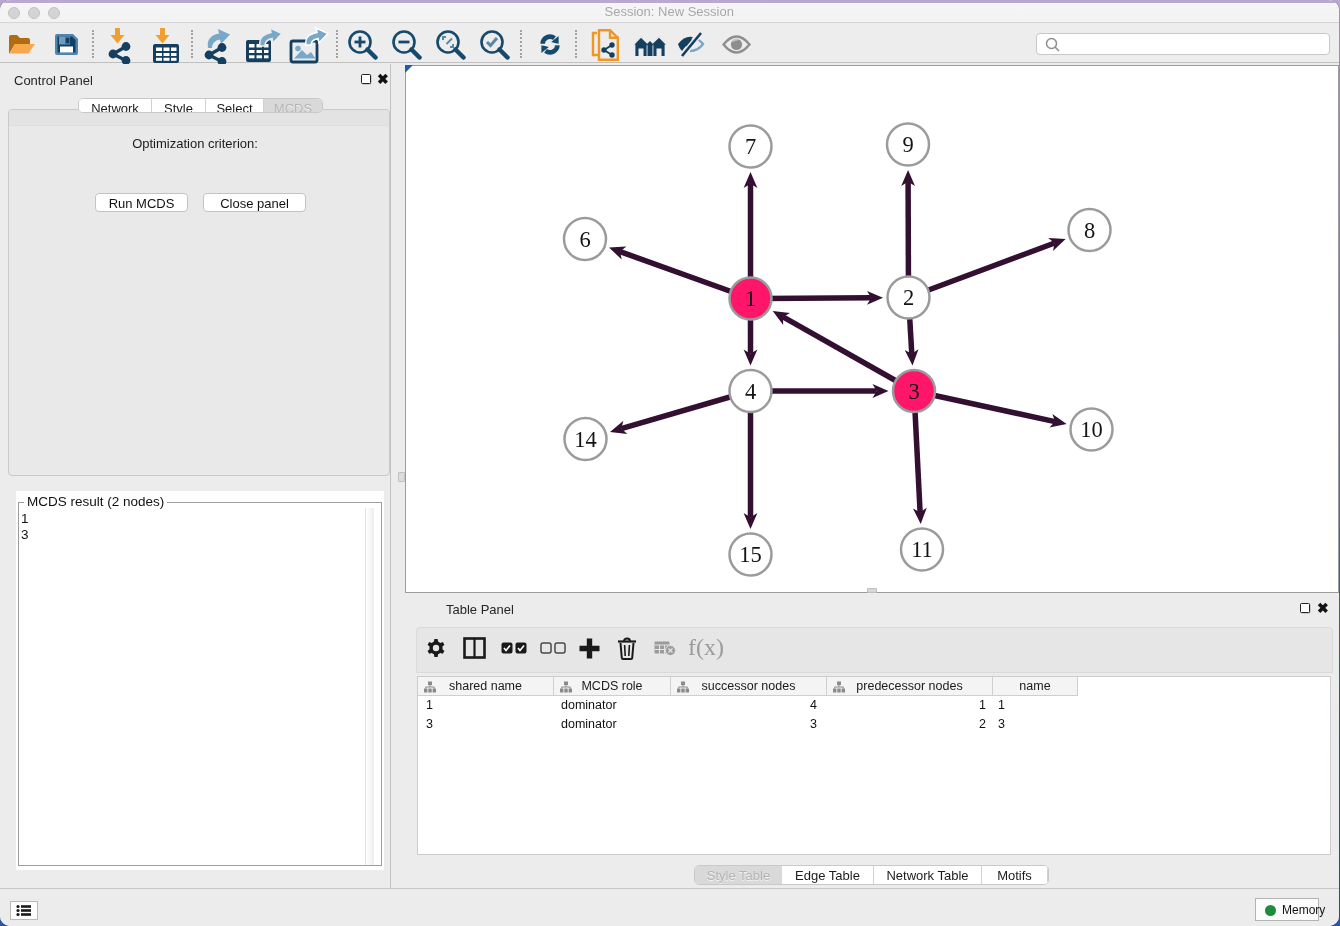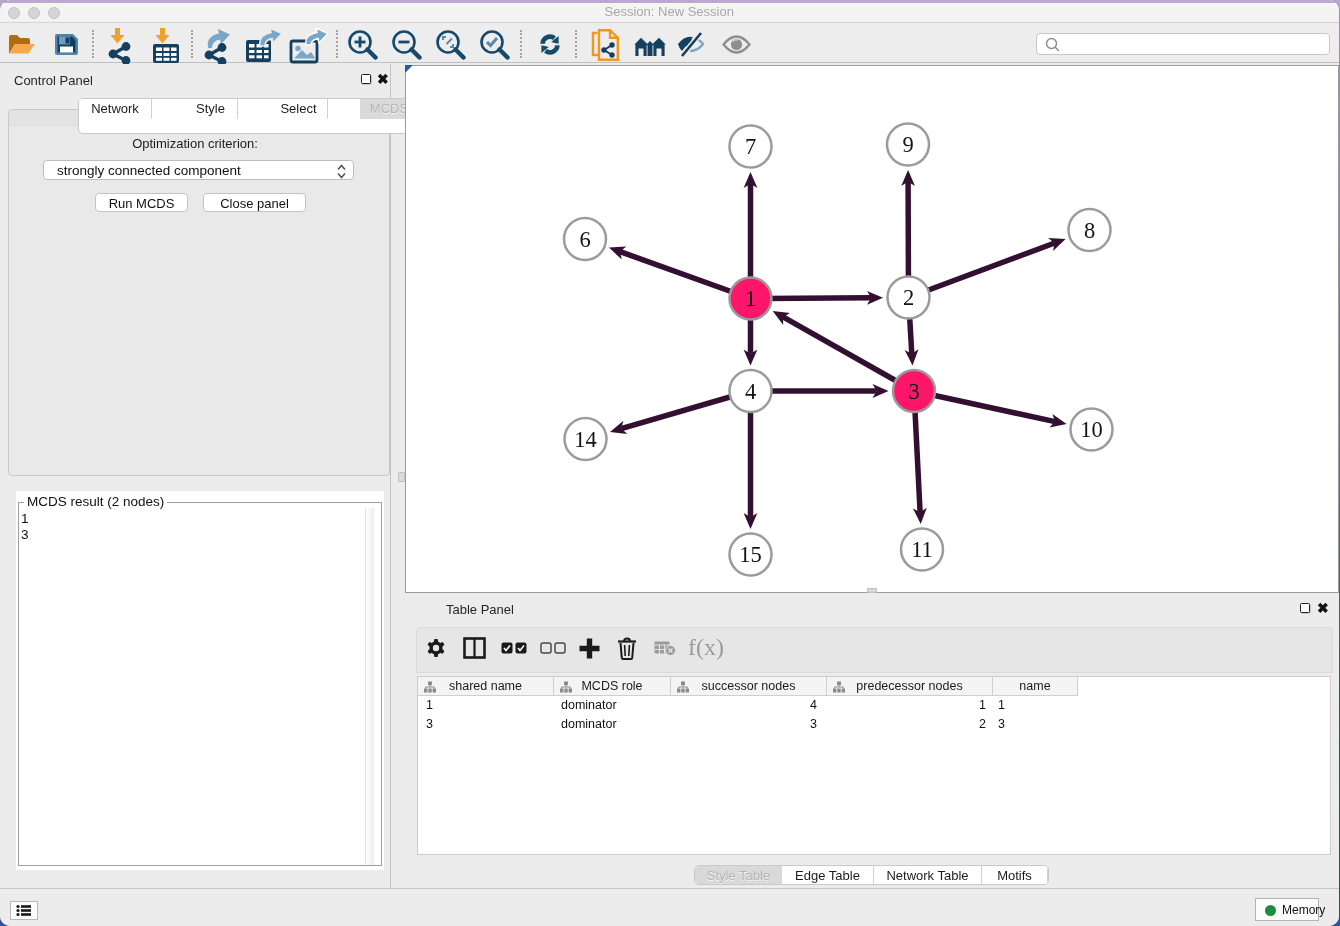--- a/index.html
+++ b/index.html
@@ -38,22 +38,22 @@
   background:#fff; border:1px solid #c9c8c9; border-radius:4px;
 }
 
 #cpanel {
   position:absolute; left:0; top:64px; width:391px; height:824px;
   background:#ececec; border-right:1px solid #c2c2c2;
 }
 #cpanel .hdr { position:absolute; left:14px; top:9px; font-size:13px; color:#262626; }
 .winbtn-sq { position:absolute; width:10px; height:10px; border:1.4px solid #222; border-radius:1.5px; background:#fff; box-shadow:0.5px 0.5px 0 #aaa;}
 .winbtn-x { position:absolute; font-size:14px; font-weight:bold; color:#111; line-height:10px; }
-#tabs { position:absolute; left:78px; top:34px; height:36px; display:flex;
-  border-radius:5px; overflow:hidden; border:1px solid #c9c9c9; background:#fff;gap:32px; }
+#tabs { position:absolute; left:78px; top:34px; height:15px; display:flex;
+  border-radius:5px; overflow:hidden; border:1px solid #c9c9c9; background:#fff; }
 #tabs .tab { font-size:13px; color:#1c1c1c; padding:2px 0 0 0; text-align:center;
   border-right:1px solid #d2d2d2; background:#fff; height:20px; }
 #tabs .tab.sel { background:#d9d9d9; color:#b5b3b5; text-shadow:0 1px 0 #f4f4f4;
   border-right:none; }
 #tabbody {
   position:absolute; left:8px; top:45px; width:382px; height:367px;
   border:1px solid #c9c9c9; border-radius:4px; background:#e9e9e9;
 }
 #tabbody .band { position:absolute; left:0; top:0; width:100%; height:16px;
   background:#e3e3e3; border-radius:4px 4px 0 0; border-bottom:1px solid #dedede;}
@@ -296,27 +296,20 @@
     <div id="tabbody">
         <div class="band"></div>
       </div>
     <div id="tabs">
       <div class="tab" style="width:73px">Network</div>
       <div class="tab" style="width:54px">Style</div>
       <div class="tab" style="width:58px">Select</div>
       <div class="tab sel" style="width:58px">MCDS</div>
     </div>
     <div id="optlabel">Optimization criterion:</div>
-    <div id="combo">
-      <div class="txt">strongly connected component</div>
-      <svg width="11" height="15" viewBox="0 0 11 15">
-          <path d="M2 5.5 L5.5 1.5 L9 5.5" fill="none" stroke="#555" stroke-width="1.6"></path>
-          <path d="M2 9.5 L5.5 13.5 L9 9.5" fill="none" stroke="#555" stroke-width="1.6"></path>
-        </svg>
-    </div>
     <div class="btn" style="left:95px; top:129px; width:93px;">Run MCDS</div>
     <div class="btn" style="left:203px; top:129px; width:103px;">Close panel</div>
     <div id="result">
       <div class="group"></div>
       <div class="glabel">MCDS result (2 nodes)</div>
       <div class="body">1<br>3</div>
       <div class="sb"></div>
     </div>
   </div>
 

